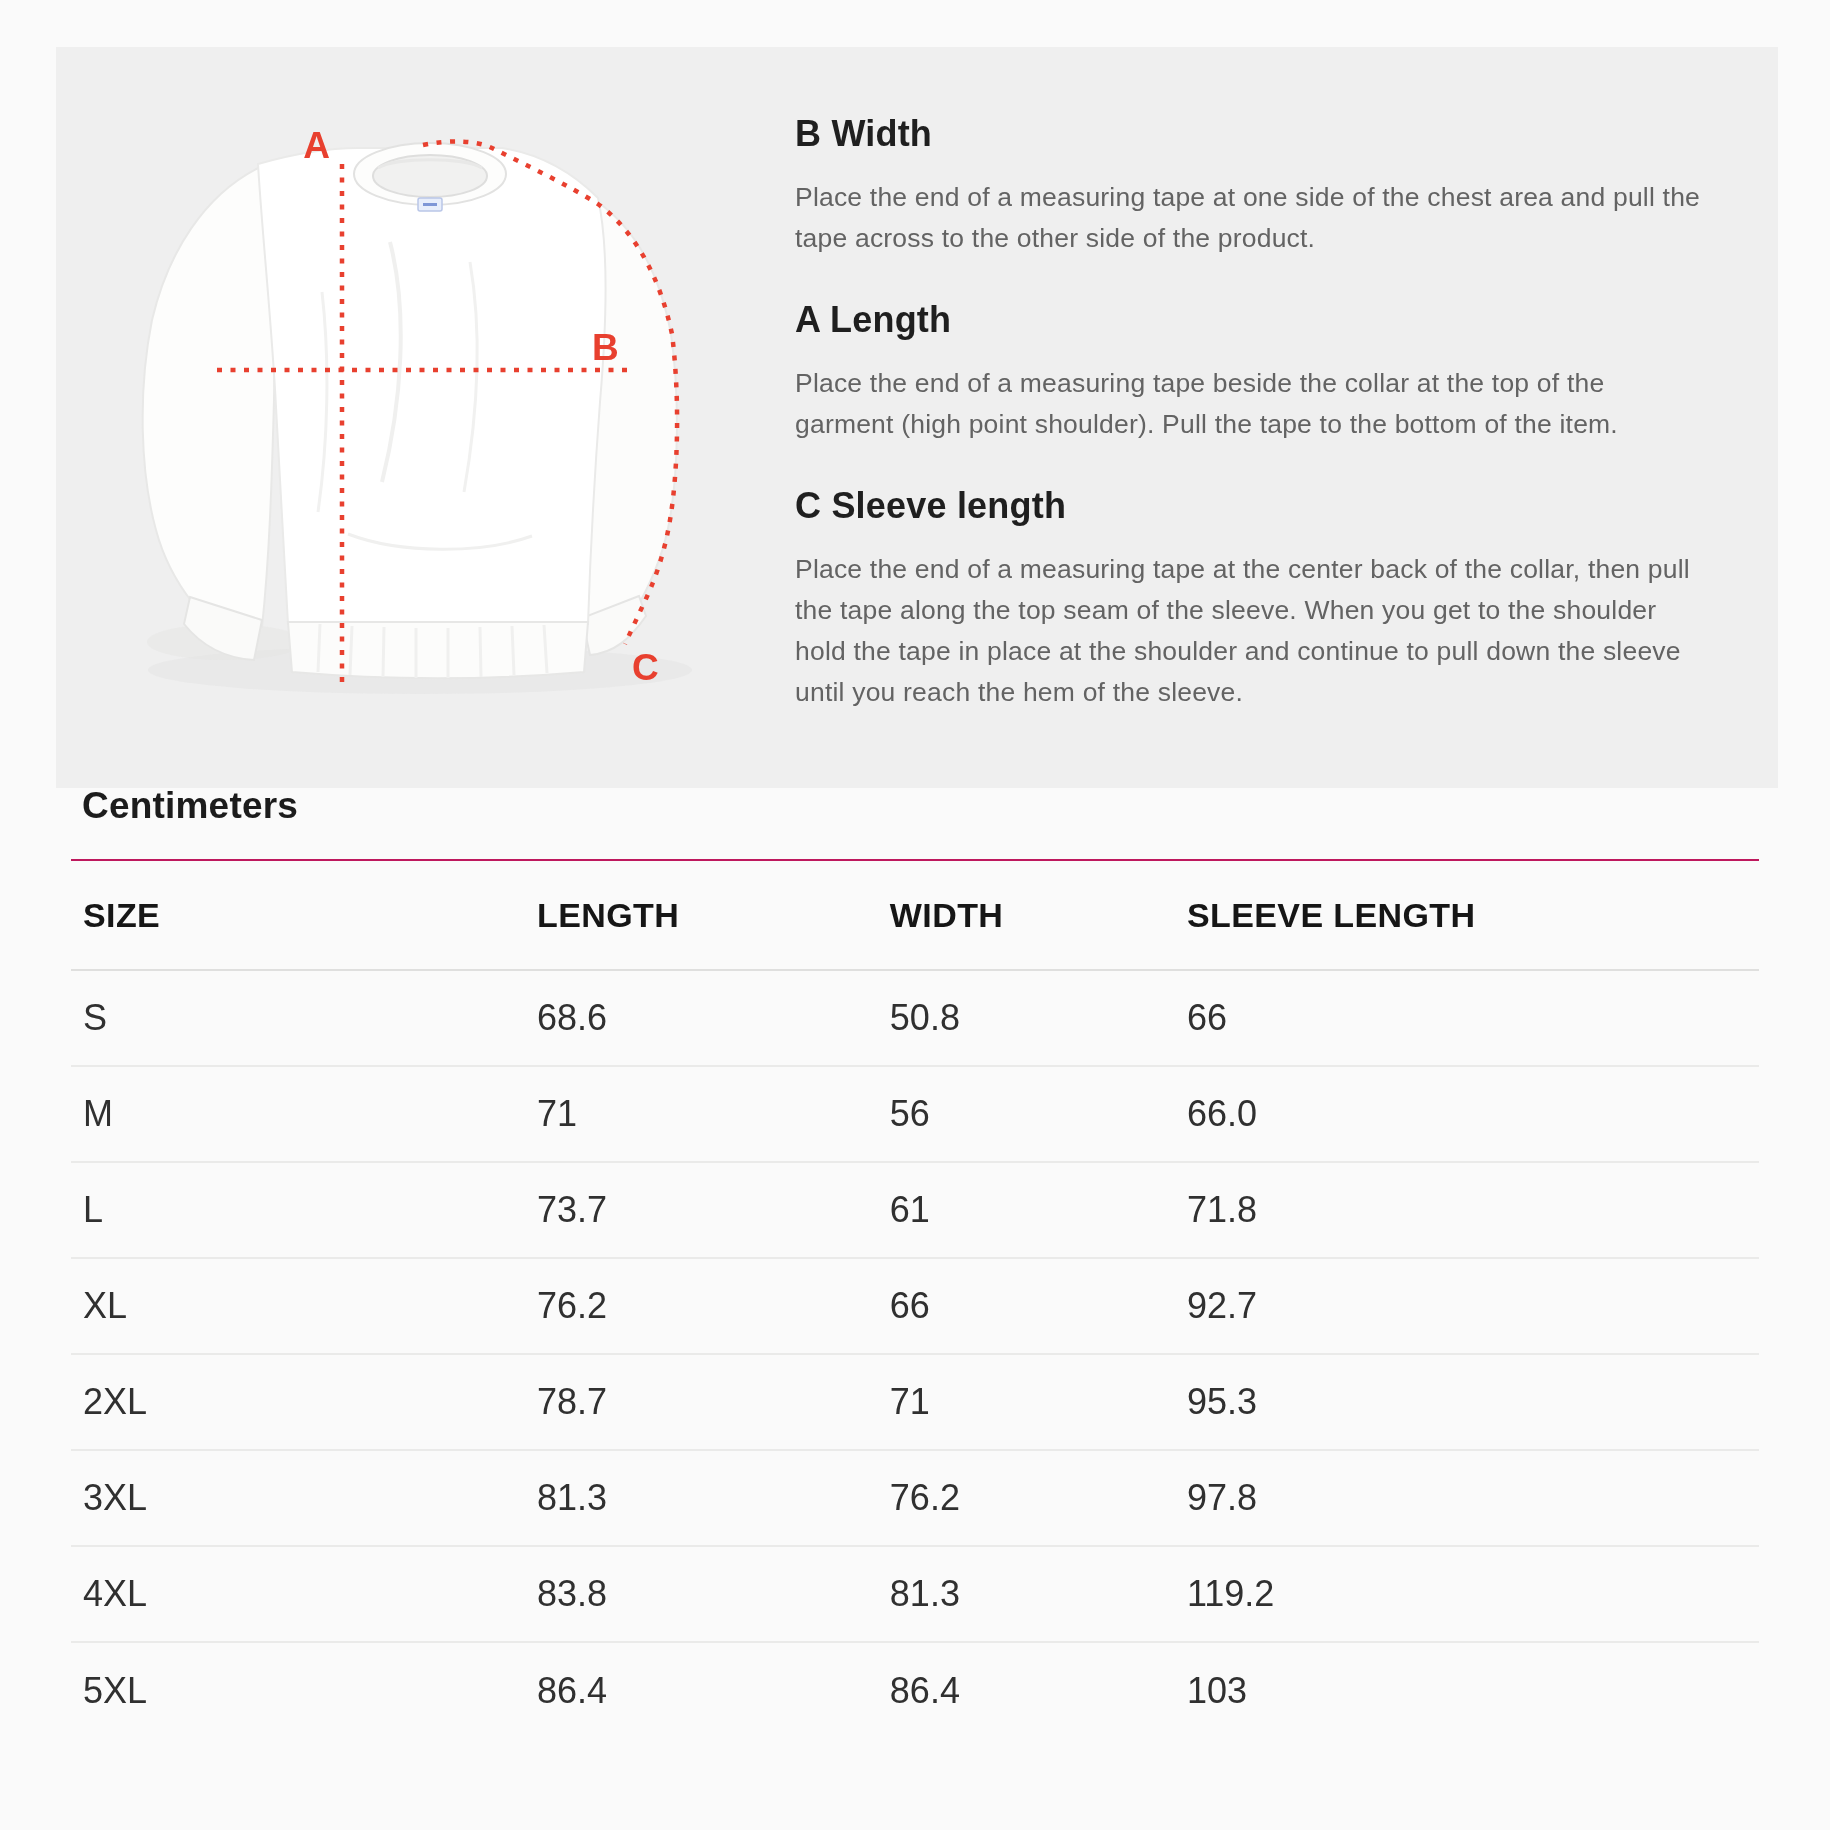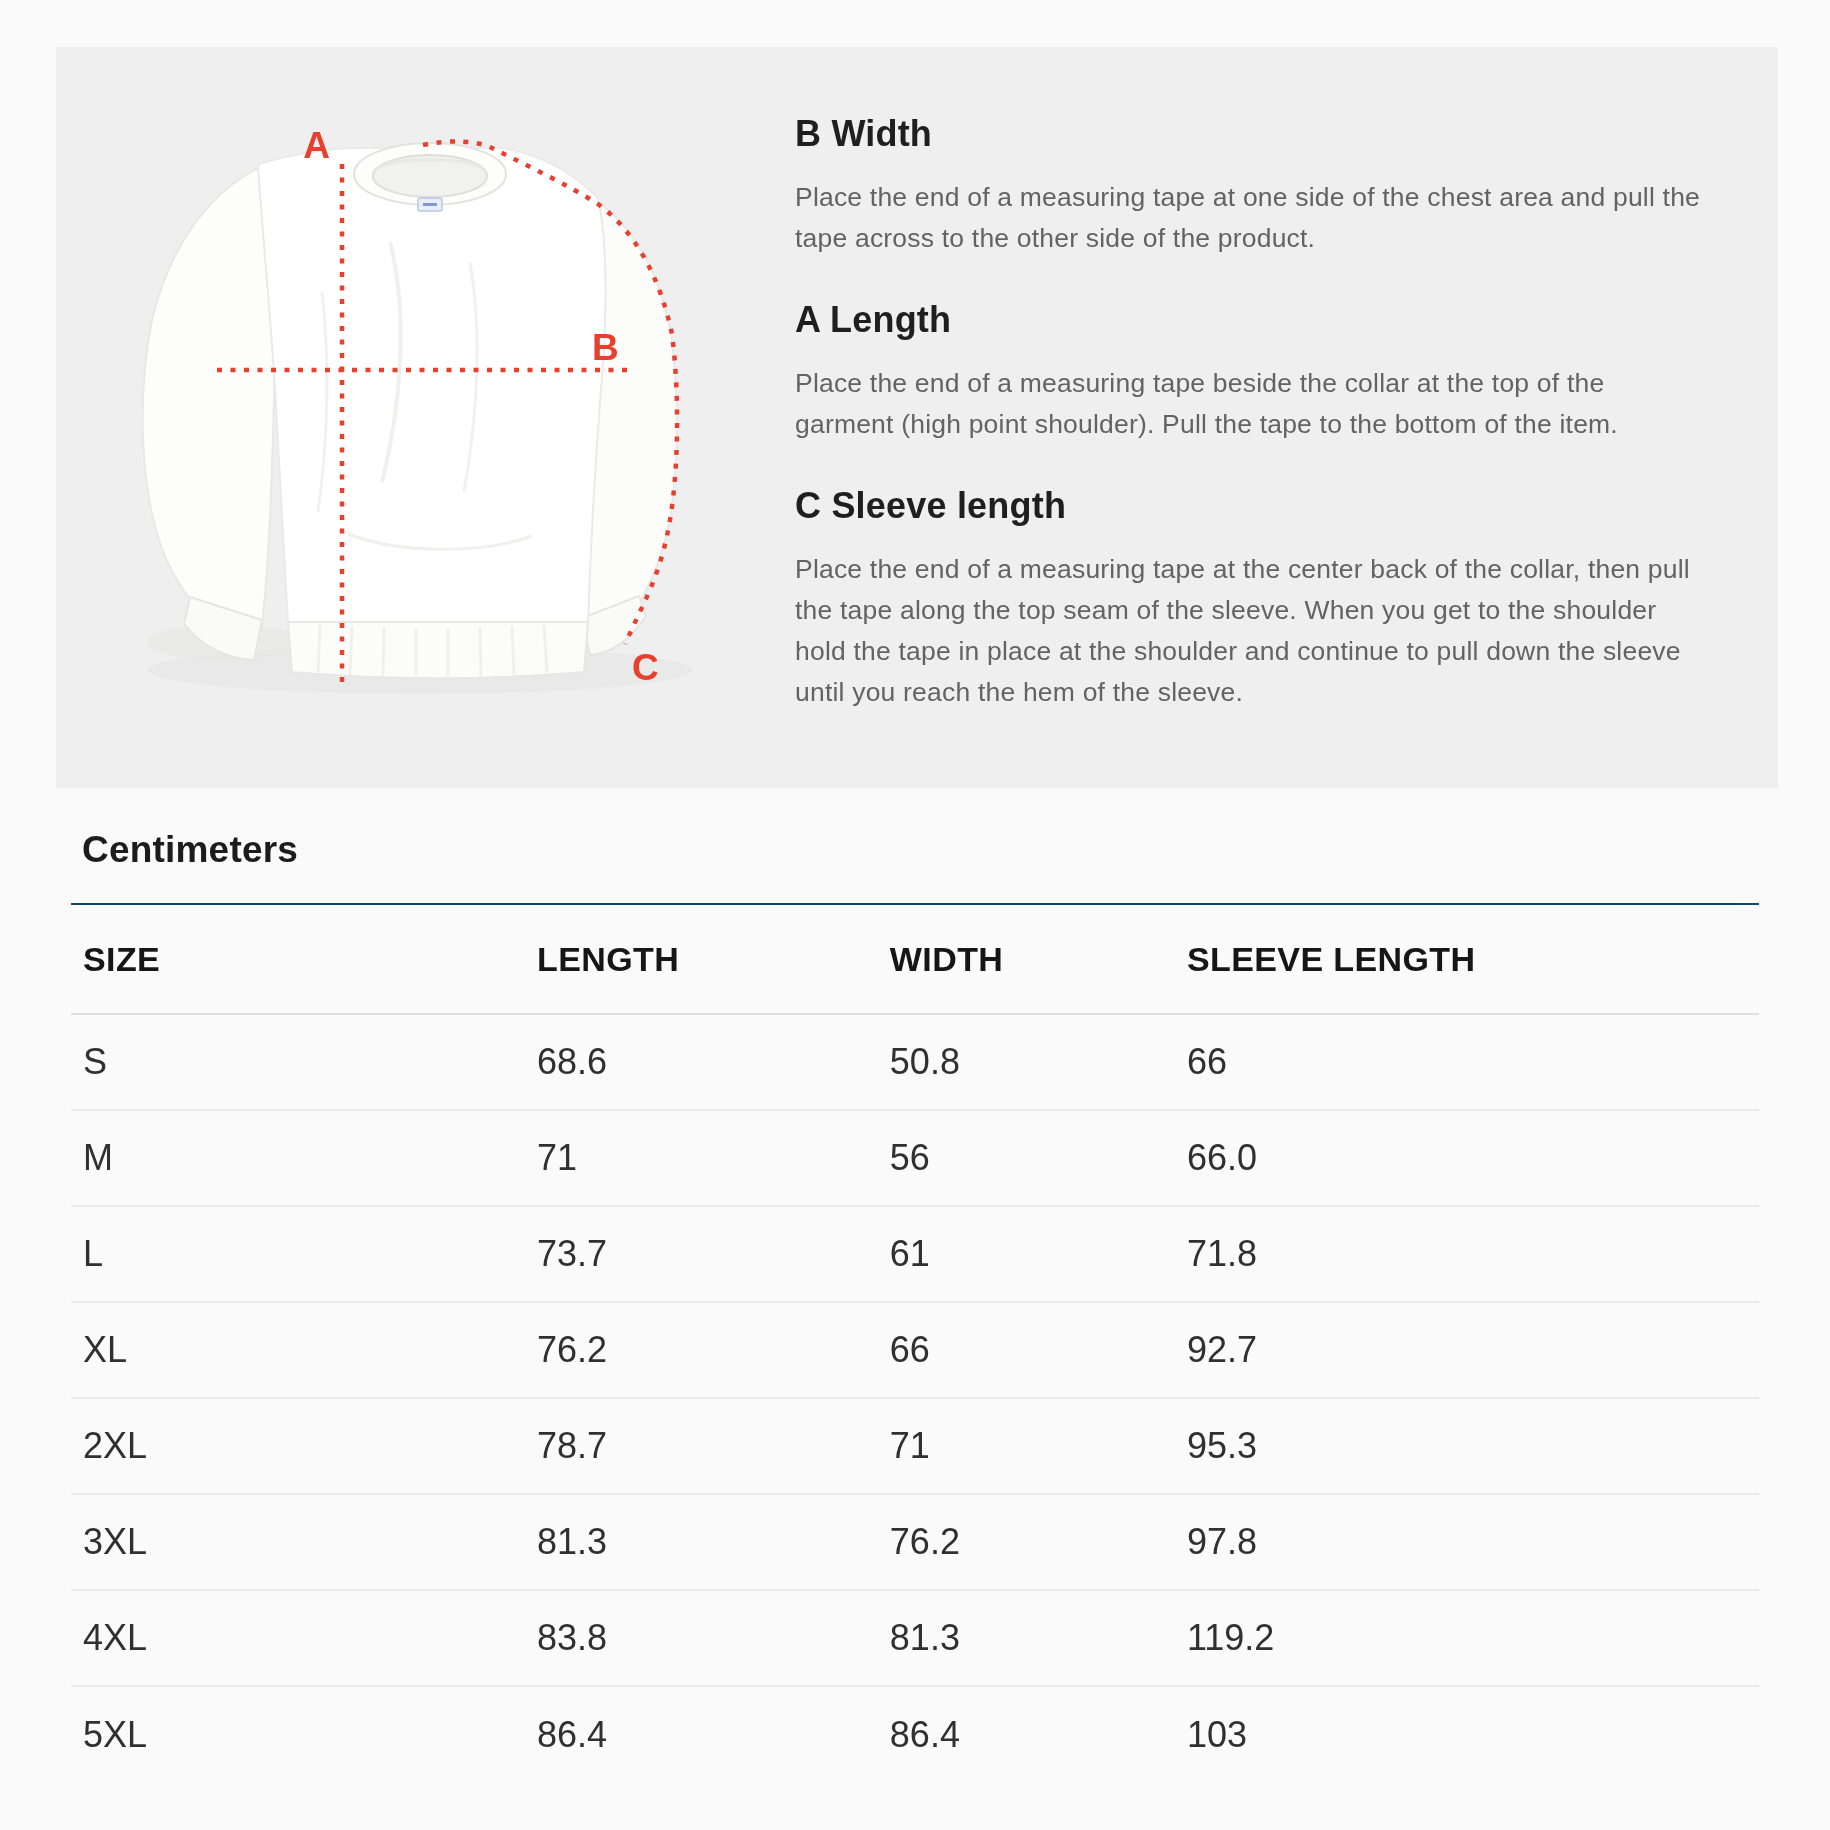--- a/index.html
+++ b/index.html
@@ -27,35 +27,35 @@
     color: #1f1f1f; letter-spacing: 0.2px;
   }
   .hero-text p {
     margin: 0 0 39px 0;
     font-size: 26.5px; line-height: 41px; font-weight: 400;
     color: #636363; letter-spacing: 0.2px;
     white-space: pre-line;
   }
 
   
-  .size-section { position: absolute; left: 0; top: 788px; width: 1830px; }
+  .size-section { position: absolute; left: 0; top: 744px; width: 1830px; }
   .size-title {
     margin: 40px 0 0 82px;
     font-size: 37px; line-height: 44px; font-weight: 700;
     color: #1c1c1c; letter-spacing: 0.2px;
   }
   table.size-table {
     margin: 31px 71px 0 71px;
     width: 1688px;
     border-collapse: collapse;
     table-layout: fixed;
   }
   .size-table th {
     height: 110px;
-    border-top: 2px solid #0c4a6e;
+    border-top: 2px solid #be185d;
     border-bottom: 2px solid #dfdfde;
     text-align: left; vertical-align: middle;
     padding: 0 0 0 12px;
     font-size: 34px; font-weight: 700; letter-spacing: 0.4px;
     color: #161616;
   }
   .size-table td {
     height: 96px;
     text-align: left; vertical-align: middle;
     padding: 0 0 0 12px;

